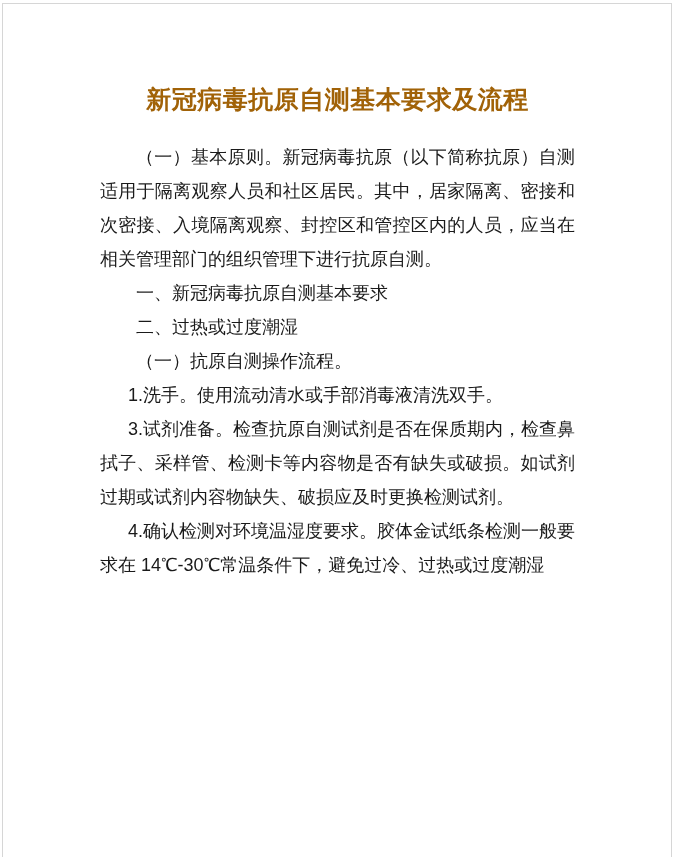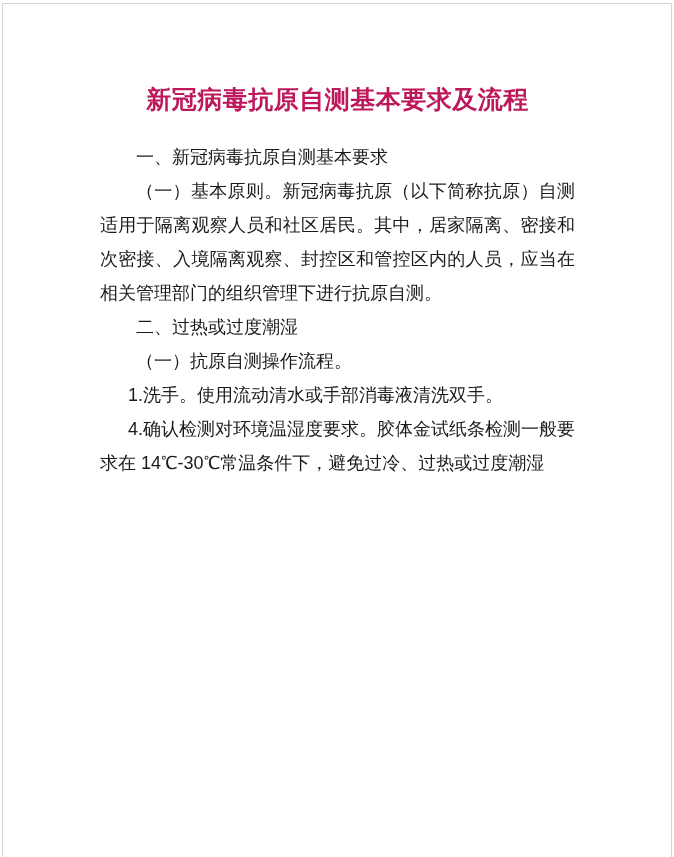--- a/index.html
+++ b/index.html
@@ -30,21 +30,21 @@
     padding: 76px 96px 0 97px;
   }
   .doc-title {
     margin: 0 0 20px 0;
     font-family: "Liberation Serif", serif;
     font-weight: bold;
     font-size: 25px;
     line-height: 40px;
     letter-spacing: 0.5px;
     text-align: center;
-    color: #be185d;
+    color: #a16207;
     white-space: nowrap;
   }
   .para {
     margin: 0;
     font-size: 18px;
     line-height: 34px;
     color: #1a1a1a;
     text-align: justify;
     text-justify: inter-character;
     word-break: break-all;
@@ -53,21 +53,22 @@
   .para.body    { text-indent: 36px; }
   .para.numbered{ text-indent: 28px; }
 </style>
 </head>
 <body>
 
 <div class="viewport">
   <div class="page">
     <h1 class="doc-title">新冠病毒抗原自测基本要求及流程</h1>
     <div id="paragraphs">
+        <p class="para body">（一）基本原则。新冠病毒抗原（以下简称抗原）自测适用于隔离观察人员和社区居民。其中，居家隔离、密接和次密接、入境隔离观察、封控区和管控区内的人员，应当在相关管理部门的组织管理下进行抗原自测。</p>
         <p class="para section">一、新冠病毒抗原自测基本要求</p>
-        <p class="para body">（一）基本原则。新冠病毒抗原（以下简称抗原）自测适用于隔离观察人员和社区居民。其中，居家隔离、密接和次密接、入境隔离观察、封控区和管控区内的人员，应当在相关管理部门的组织管理下进行抗原自测。</p>
         <p class="para section">二、过热或过度潮湿</p>
         <p class="para body">（一）抗原自测操作流程。</p>
         <p class="para numbered">1.洗手。使用流动清水或手部消毒液清洗双手。</p>
+        <p class="para numbered">3.试剂准备。检查抗原自测试剂是否在保质期内，检查鼻拭子、采样管、检测卡等内容物是否有缺失或破损。如试剂过期或试剂内容物缺失、破损应及时更换检测试剂。</p>
         <p class="para numbered">4.确认检测对环境温湿度要求。胶体金试纸条检测一般要求在 14℃-30℃常温条件下，避免过冷、过热或过度潮湿</p>
       </div>
   </div>
 </div>
 
 </body></html>

